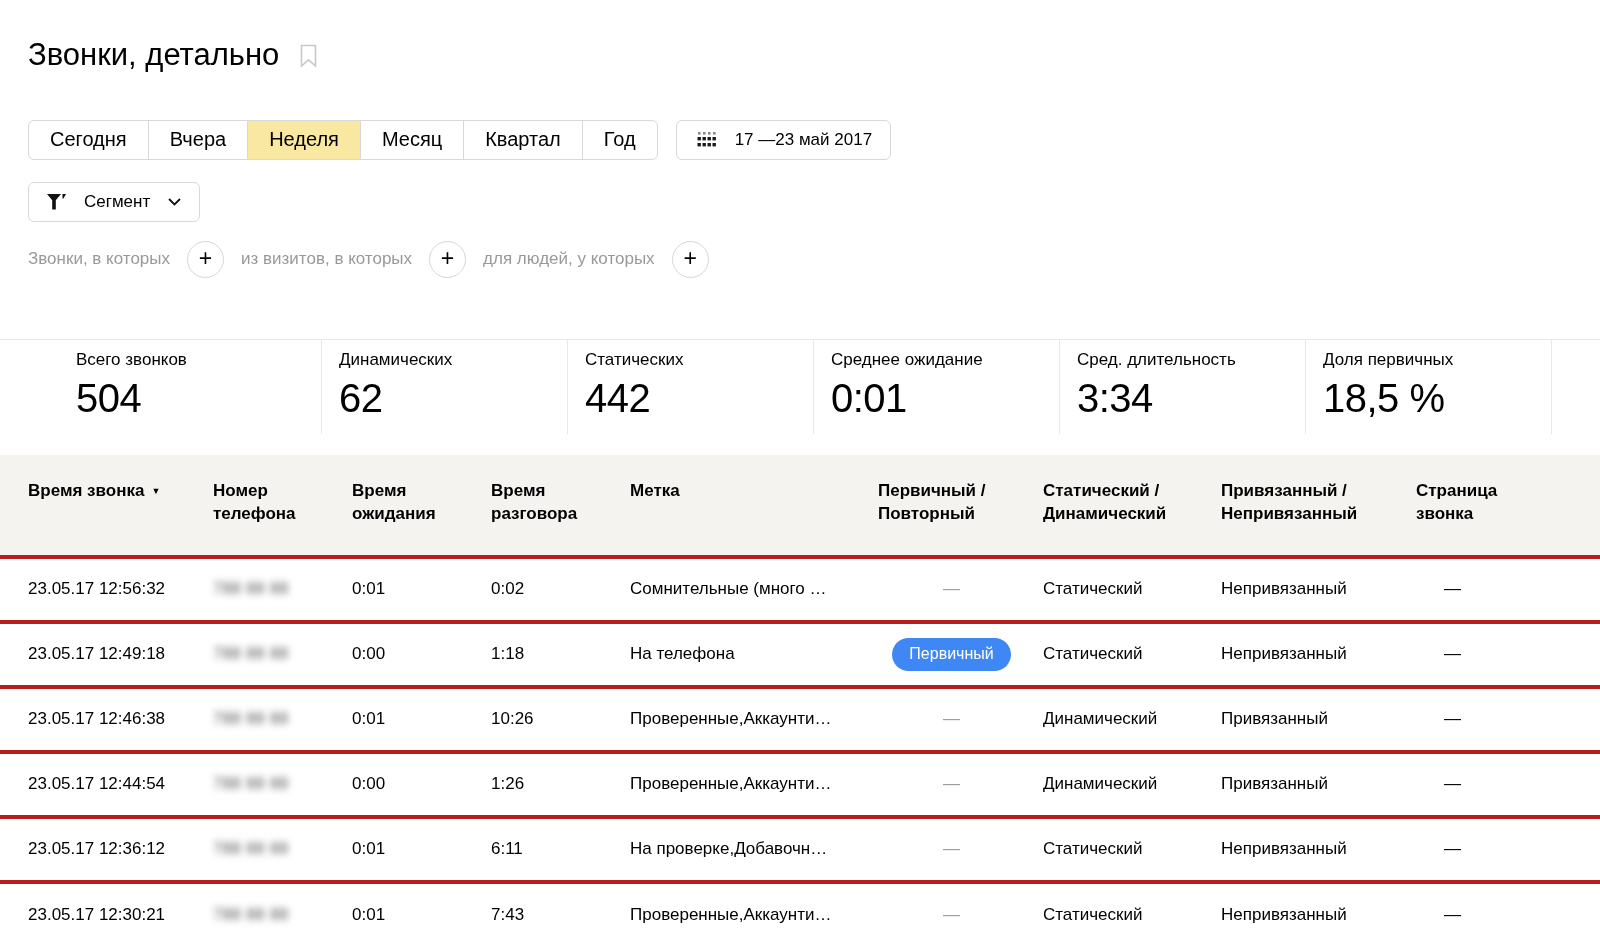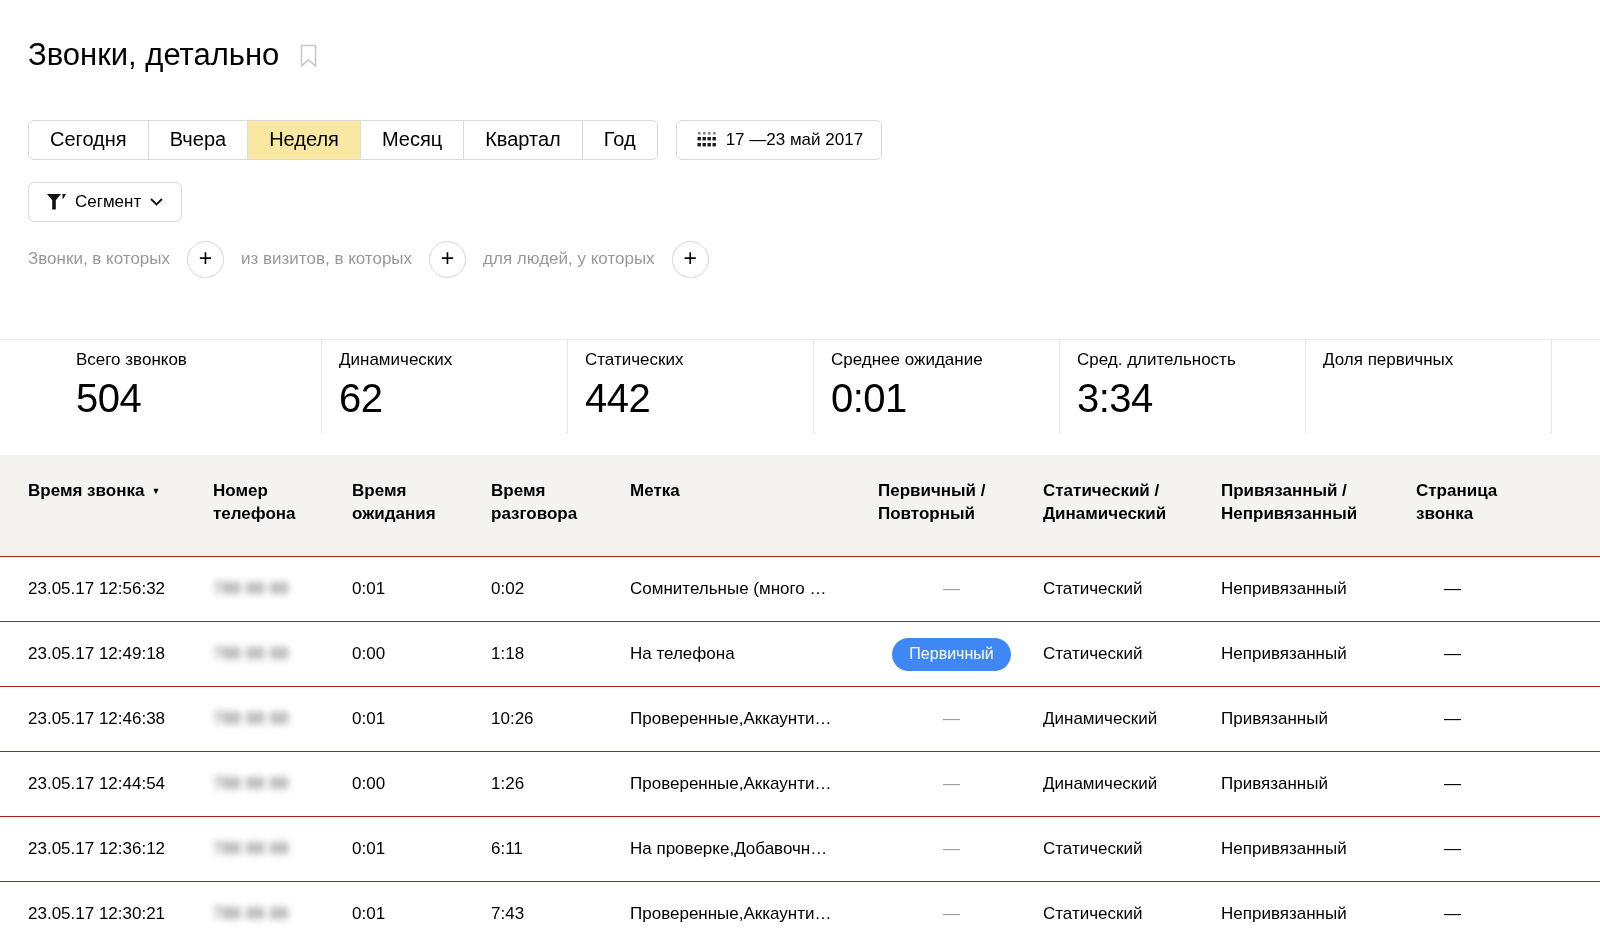--- a/index.html
+++ b/index.html
@@ -20,21 +20,21 @@
   .tab {
     height:40px; padding:0 21px; display:flex; align-items:center;
     font-size:20px; background:#fff; border:1px solid #d9d9d9;
     margin-left:-1px; cursor:pointer; font-family:inherit;
   }
   .tab:first-child { border-radius:6px 0 0 6px; margin-left:0; }
   .tab:last-child  { border-radius:0 6px 6px 0; }
   .tab.active { background:#f9e8a2; }
   .btn {
     height:40px; border:1px solid #d9d9d9; border-radius:6px; background:#fff;
-    display:flex; align-items:center; padding:12px 18px; gap:9px; font-size:17px;
+    display:flex; align-items:center; padding:12px 18px; gap:18px; font-size:17px;
     cursor:pointer; font-family:inherit;
   }
   .date-btn { margin-left:18px; }
   .segment-row { margin:22px 0 0 28px; display:flex; }
 
   
   .filters { margin:19px 0 0 28px; display:flex; align-items:center; gap:17px; font-size:17px; color:#999; }
   .plus-btn {
     width:37px; height:37px; border-radius:50%; border:1px solid #d6d6d6; background:#fff;
     display:flex; align-items:center; justify-content:center;
@@ -50,21 +50,21 @@
   .metric-value { font-size:40px; line-height:44px; margin-top:6px; letter-spacing:-0.5px; }
 
   
   .calls-table { width:1600px; margin-top:21px; border-collapse:collapse; table-layout:fixed; font-size:17px; }
   .calls-table thead th {
     background:#f4f3f0; font-weight:bold; text-align:left; vertical-align:top;
     padding:24px 18px 0 0; height:102px; line-height:23px; cursor:pointer;
   }
   .calls-table th:first-child, .calls-table td:first-child { padding-left:28px; }
   .calls-table tbody td { height:65px; padding:0 18px 0 0; vertical-align:middle; }
-  .calls-table tbody tr { border-top:1px solid #b91c1c; cursor:pointer; }
+  .calls-table tbody tr { border-top:4px solid #b91c1c; cursor:pointer; }
   .sort-icon { font-size:9px; margin-left:7px; vertical-align:2px; }
   .col-primary { text-align:center; }
   th.col-primary { text-align:left; }
   .narrow-head { display:inline-block; max-width:100px; }
   .dash-gray { color:#9b9b9b; }
   .dash-black { color:#000; }
   td.col-page span { margin-left:28px; }
   .phone-mask { filter:blur(3.5px); color:#555; font-size:16px; letter-spacing:0.5px; }
   .badge {
     display:inline-block; background:#3f87f5; color:#ffffff; font-size:16px;
@@ -159,20 +159,21 @@
     <div class="metric">
       <div class="metric-label">Среднее ожидание</div>
       <div class="metric-value">0:01</div>
     </div>
     <div class="metric">
       <div class="metric-label">Сред. длительность</div>
       <div class="metric-value">3:34</div>
     </div>
     <div class="metric">
       <div class="metric-label">Доля первичных</div>
+      <div class="metric-value">18,5 %</div>
     </div>
   </div>
 
 <table class="calls-table">
   <colgroup>
     <col style="width:213px">
       <col style="width:139px">
       <col style="width:139px">
     <col style="width:139px">
       <col style="width:248px">

